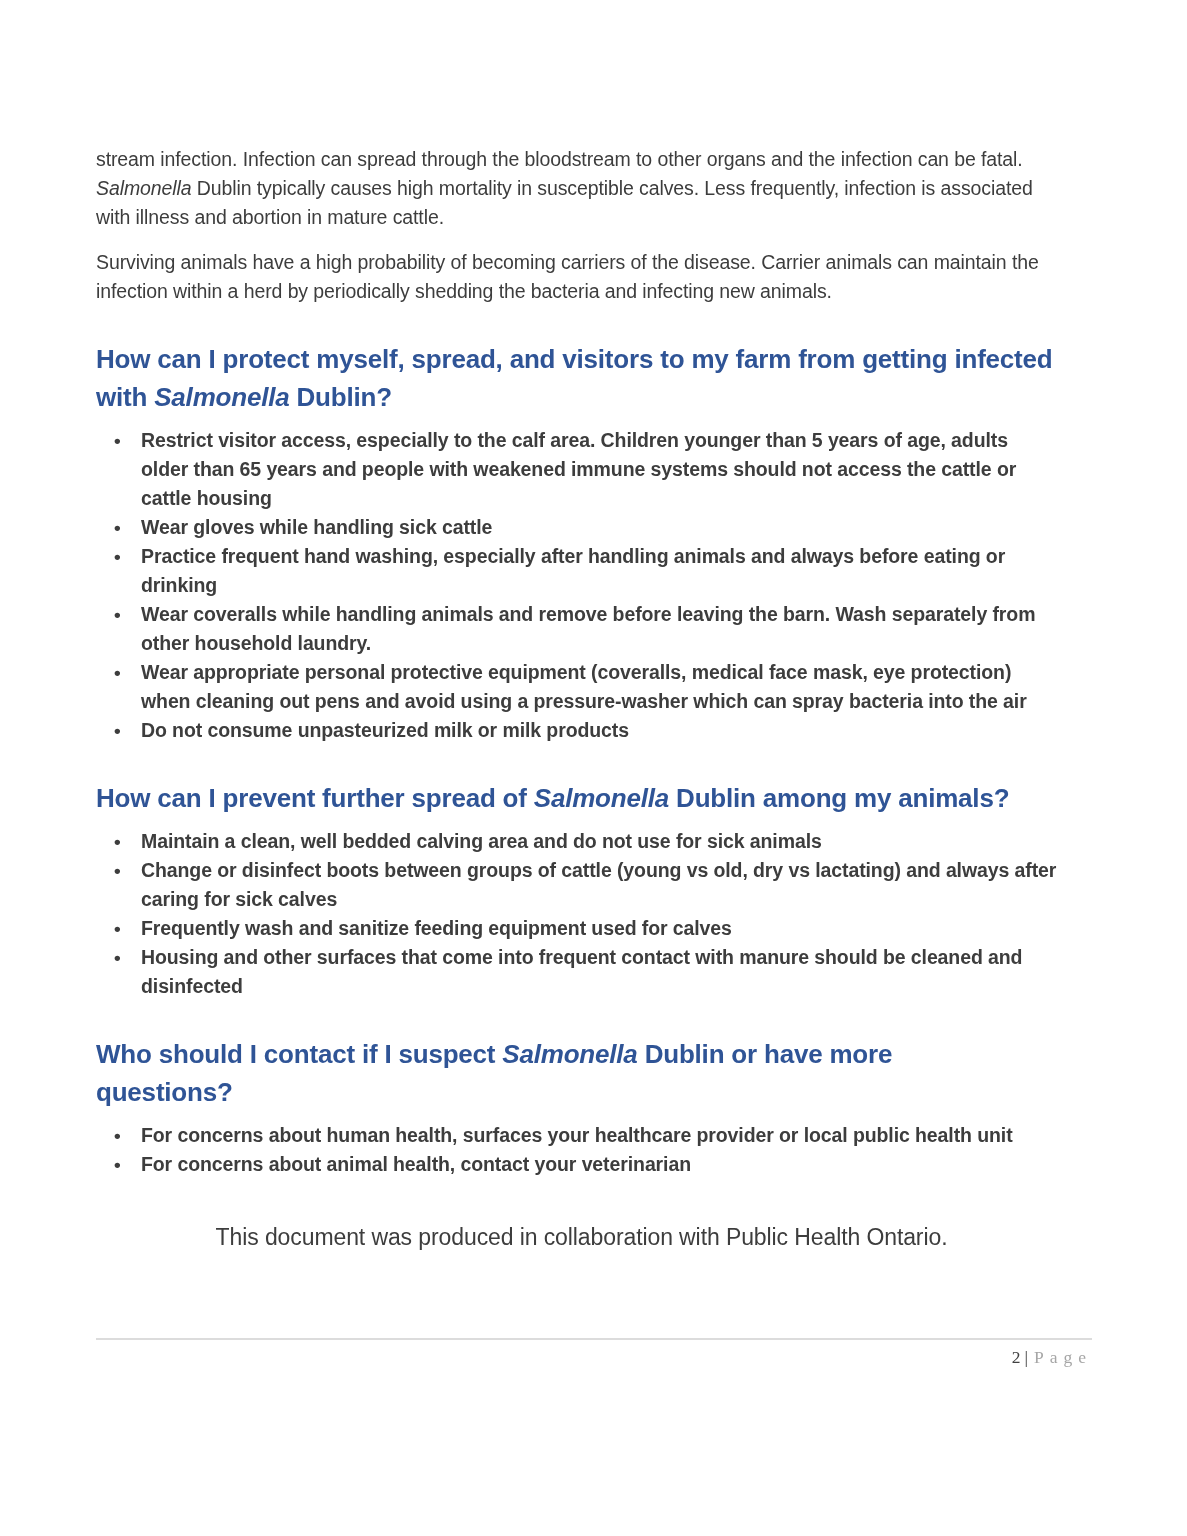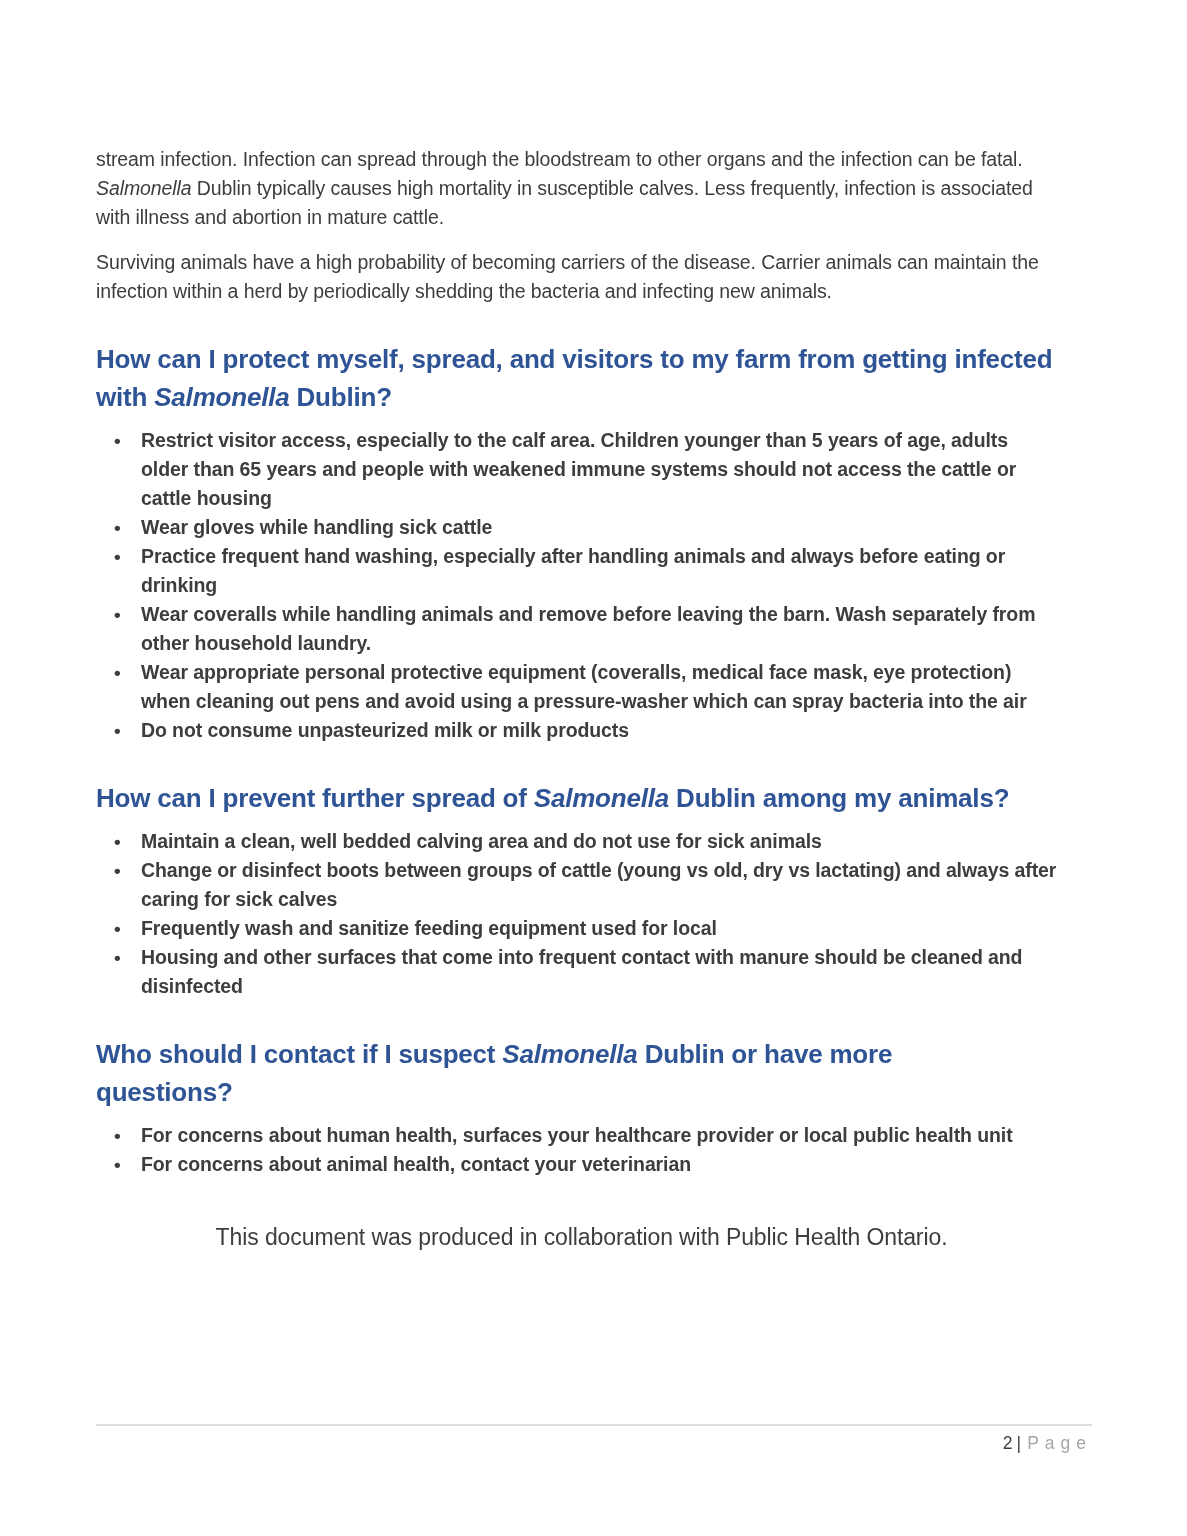--- a/index.html
+++ b/index.html
@@ -58,21 +58,22 @@
   }
   p.collab-note {
     text-align: center;
     font-size: 23px;
     margin: 44px 0 0 0;
   }
   .page-footer {
     position: absolute;
     left: 96px;
     right: 95px;
-    top: 1424px;
+    top: 1338px;
+    font-family: Liberation Serif, serif;
   }
   .footer-rule {
     border: none;
     border-top: 2px solid #dcdcdc;
     margin: 0;
   }
   .footer-line {
     text-align: right;
     margin-top: 7px;
     font-size: 17.5px;
@@ -110,21 +111,21 @@
       <li>Wear appropriate personal protective equipment (coveralls, medical face mask, eye protection) when cleaning out pens and avoid using a pressure-washer which can spray bacteria into the air</li>
       <li>Do not consume unpasteurized milk or milk products</li>
     </ul>
   </section>
 
   <section>
     <h2 class="section-heading"><span>How can I prevent further spread of </span><em class="sal">Salmonella</em><span> Dublin among my animals?</span></h2>
     <ul class="bullet-list">
       <li>Maintain a clean, well bedded calving area and do not use for sick animals</li>
       <li>Change or disinfect boots between groups of cattle (young vs old, dry vs lactating) and always after caring for sick calves</li>
-      <li>Frequently wash and sanitize feeding equipment used for local</li>
+      <li>Frequently wash and sanitize feeding equipment used for calves</li>
       <li>Housing and other surfaces that come into frequent contact with manure should be cleaned and disinfected</li>
     </ul>
   </section>
 
   <section>
     <h2 class="section-heading h-narrow"><span>Who should I contact if I suspect </span><em class="sal">Salmonella</em><span> Dublin or have more questions?</span></h2>
     <ul class="bullet-list">
       <li>For concerns about human health, surfaces your healthcare provider or local public health unit</li>
       <li>For concerns about animal health, contact your veterinarian</li>
     </ul>

